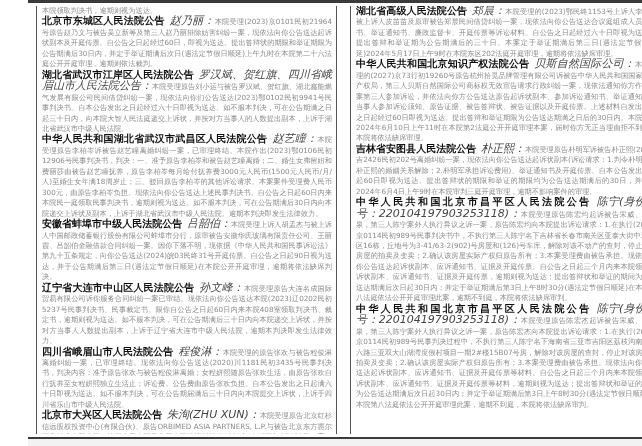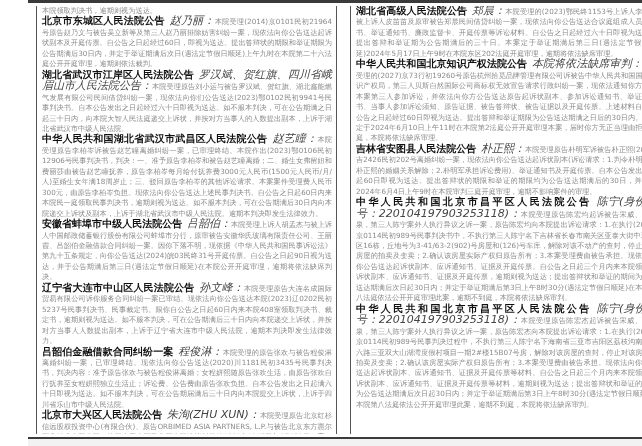--- a/index.html
+++ b/index.html
@@ -21,49 +21,49 @@
 </head>
 <body>
 
 <div class="page">
   <div class="topbar"></div>
 
   <div class="col col-left">
     <div class="lead">本院领取判决书，逾期则视为送达。</div>
 
     <div class="notice">
-      <span class="title">北京市东城区人民法院公告</span>&nbsp;&nbsp;<span class="party">赵乃丽：</span><span class="body">本院受理(2014)京0101民初21964号原告赵乃文与被告吴立新等及第三人赵乃丽排除妨害纠纷一案，现依法向你公告送达起诉状副本及开庭传票。自公告之日起经过60日，即视为送达。提出答辩状的期限和举证期限为公告期满后30日内，并定于举证期满后次日(遇法定节假日顺延)上午九时在本院第二十六法庭公开开庭审理，逾期则依法裁判。</span>
+      <span class="title">北京市东城区人民法院公告</span>&nbsp;&nbsp;<span class="party">赵乃丽：</span><span class="body">本院受理(2023)京0101民初21964号原告赵乃文与被告吴立新等及第三人赵乃丽排除妨害纠纷一案，现依法向你公告送达起诉状副本及开庭传票。自公告之日起经过60日，即视为送达。提出答辩状的期限和举证期限为公告期满后30日内，并定于举证期满后次日(遇法定节假日顺延)上午九时在本院第二十六法庭公开开庭审理，逾期则依法裁判。</span>
     </div>
     <div class="notice">
       <span class="title">湖北省武汉市江岸区人民法院公告</span>&nbsp;&nbsp;<span class="party">罗汉斌、贺红旗、四川省峨眉山市人民法院公告：</span><span class="body">本院受理原告刘小运与被告罗汉斌、贺红旗、湖北鑫能燃气发展有限公司民间借贷纠纷一案，现依法向你们公告送达(2023)鄂0102民初9941号民事判决书。自本公告发出之日起经过六十日即视为送达。如不服本判决，可在公告期满之日起三十日内，向本院大智人民法庭递交上诉状，并按对方当事人的人数提出副本，上诉于湖北省武汉市中级人民法院。</span>
     </div>
     <div class="notice">
       <span class="title">中华人民共和国湖北省武汉市武昌区人民法院公告</span>&nbsp;&nbsp;<span class="party">赵艺瞳：</span><span class="body">本院受理原告李柏岑诉被告赵艺瞳离婚纠纷一案，已审理终结。本院作出(2023)鄂0106民初12906号民事判决书，判决：一、准予原告李柏岑和被告赵艺瞳离婚；二、婚生女弗留妞和费丽莎由被告赵艺瞳抚养，原告李柏岑每月给付抚养费3000元人民币(1500元人民币/月/人)至婚生女年满18周岁止；三、驳回原告李柏岑的其他诉讼请求。本案案件受理费人民币300元，由原告李柏岑负担。现依法向你公告送达上述民事判决书。自公告之日起60日内来本院民一庭领取民事判决书，逾期则视为送达。如不服本判决，可在公告期满后30日内向本院递交上诉状及副本，上诉于湖北省武汉市中级人民法院。逾期本判决即发生法律效力。</span>
     </div>
     <div class="notice">
       <span class="title">安徽省蚌埠市中级人民法院公告</span>&nbsp;&nbsp;<span class="party">吕韶伯：</span><span class="body">本院受理上诉人胡孟杰与被上诉人中国邮政储蓄银行股份有限公司蚌埠市分行，原审被告安徽华氏玻璃有限责任公司、王丽霞、吕韶伯金融借款合同纠纷一案。因你下落不明，现依据《中华人民共和国民事诉讼法》第九十五条规定，向你公告送达(2024)皖03民终31号开庭传票。自公告之日起90日视为送达，并于公告期满后第三日(遇法定节假日顺延)在本院公开开庭审理，逾期将依法缺席判决。</span>
     </div>
     <div class="notice">
       <span class="title">辽宁省大连市中山区人民法院公告</span>&nbsp;&nbsp;<span class="party">孙文峰：</span><span class="body">本院受理原告大连名成国际贸易有限公司诉你服务合同纠纷一案已审结。现依法向你公告送达本院(2023)辽0202民初5237号民事判决书、民事裁定书。限你自公告之日起60日内来本院408室领取判决书、裁定书，逾期则视为送达。如不服本判决，可在公告期满后三十日内向本院递交上诉状，并按对方当事人人数提出副本，上诉于辽宁省大连市中级人民法院，逾期本判决即发生法律效力。</span>
     </div>
     <div class="notice">
-      <span class="title">吕韶伯金融借款合同纠纷一案</span>&nbsp;&nbsp;<span class="party">程俊淋：</span><span class="body">本院受理的原告张欢与被告程俊淋离婚纠纷一案，已审理终结。现依法向你公告送达(2020)川1181民初3435号民事判决书，判决内容：准予原告张欢与被告程俊淋离婚；女程妍熙随原告张欢生活，由原告张欢自行抚养至女程妍熙独立生活止；诉讼费、公告费由原告张欢负担。自本公告发出之日起满六十日即视为送达。如不服本判决，可在公告期届满后三十日内向本院提交上诉状，上诉于四川省乐山市中级人民法院。</span>
+      <span class="title">四川省峨眉山市人民法院公告</span>&nbsp;&nbsp;<span class="party">程俊淋：</span><span class="body">本院受理的原告张欢与被告程俊淋离婚纠纷一案，已审理终结。现依法向你公告送达(2020)川1181民初3435号民事判决书，判决内容：准予原告张欢与被告程俊淋离婚；女程妍熙随原告张欢生活，由原告张欢自行抚养至女程妍熙独立生活止；诉讼费、公告费由原告张欢负担。自本公告发出之日起满六十日即视为送达。如不服本判决，可在公告期届满后三十日内向本院提交上诉状，上诉于四川省乐山市中级人民法院。</span>
     </div>
     <div class="notice">
       <span class="title">北京市大兴区人民法院公告</span>&nbsp;&nbsp;<span class="party">朱洵(ZHU XUN)：</span><span class="body">本院受理原告北京红杉信远股权投资中心(有限合伙)、原告ORBIMED ASIA PARTNERS, L.P.与被告北京东方惠尔图像技术有限公司，第三人宋春国及你等公司决议纠纷(2023)京0115民初17452号一案，现依法向你公告送达起诉状副本、应诉通知书、举证通知书、合议庭组成人员通知书、证据材料及传票。自本公告发出之日起经过60日即视为送达。</span>
     </div>
   </div>
 
   <div class="col col-right">
 
     <div class="notice">
       <span class="title">湖北省高级人民法院公告</span>&nbsp;&nbsp;<span class="party">郑晨：</span><span class="body">本院受理的(2023)鄂民终1153号上诉人李俊与被上诉人皮苗苗及原审被告郑晨民间借贷纠纷一案，现依法向你公告送达合议庭组成人员通知书、举证通知书、廉政监督卡、开庭传票等诉讼材料。自公告之日起经过六十日即视为送达。提出答辩和举证期为公告期满后的三十日。本案定于举证期满后第三日(遇法定节假日顺延)2024年5月17日上午9时在本院东区202法庭开庭审理，逾期将依法缺席审理。</span>
     </div>
     <div class="notice">
-      <span class="title">中华人民共和国北京知识产权法院公告</span>&nbsp;&nbsp;<span class="party">本院将依法缺席审判：</span><span class="body">本院受理的(2027)京73行初19260号原告杭州拾觅品牌管理有限公司诉被告中华人民共和国国家知识产权局，第三人贝斯自然国际公司商标权无效宣告请求行政纠纷一案，现依法通知你方作为本案第三人参加诉讼，并依法向你方公告送达原告起诉状副本、参加诉讼通知书、举证通知书、当事人参加诉讼须知、原告证据、被告答辩状、被告证据以及开庭传票。上述材料自发出公告之日起经过60日即视为送达。提出答辩和举证期限为公告送达期满之日后的30日内。本院定于2024年6月10日上午11时在本院第2法庭公开开庭审理本案，届时你方无正当理由拒不到庭，本院将依法缺席审理。</span>
+      <span class="title">中华人民共和国北京知识产权法院公告</span>&nbsp;&nbsp;<span class="party">贝斯自然国际公司：</span><span class="body">本院受理的(2027)京73行初19260号原告杭州拾觅品牌管理有限公司诉被告中华人民共和国国家知识产权局，第三人贝斯自然国际公司商标权无效宣告请求行政纠纷一案，现依法通知你方作为本案第三人参加诉讼，并依法向你方公告送达原告起诉状副本、参加诉讼通知书、举证通知书、当事人参加诉讼须知、原告证据、被告答辩状、被告证据以及开庭传票。上述材料自发出公告之日起经过60日即视为送达。提出答辩和举证期限为公告送达期满之日后的30日内。本院定于2024年6月10日上午11时在本院第2法庭公开开庭审理本案，届时你方无正当理由拒不到庭，本院将依法缺席审理。</span>
     </div>
     <div class="notice">
       <span class="title">吉林省安图县人民法院公告</span>&nbsp;&nbsp;<span class="party">朴正熙：</span><span class="body">本院受理原告朴明军诉被告朴正熙(2024)吉2426民初202号离婚纠纷一案，现依法向你公告送达起诉状副本(诉讼请求：1.判令朴明军与朴正熙的婚姻关系解除；2.朴明军承担诉讼费用)、举证通知书及开庭传票。自本公告发出之日起60日即视为送达。提出答辩状的期限和举证的期限均为公告送达期满后的30日，并定于2024年6月4日上午9时在本院审判三庭开庭审理，逾期不影响案件的审理。</span>
     </div>
     <div class="notice">
       <span class="title spaced">中华人民共和国北京市昌平区人民法院公告</span>&nbsp;&nbsp;<span class="party">陈宁(身份证号：220104197903253118)：</span><span class="body">本院受理原告陈宏均起诉被告宋威、李万泉，第三人陈宁案外人执行异议之诉一案，原告陈宏均向本院提出诉讼请求：1.在执行(2021)京0114民初989号民事判决书中，不执行第三人陈宁名下吉林省长春市南关区亚泰大街中环17区16栋，丘地号为3-41/63-2(902)号房屋和(126)号车库，解除对该不动产的查封，停止对该房屋的拍卖及变卖；2.确认该房屋实际产权归原告所有；3.本案受理费由被告承担。现依法向你公告送达起诉状副本、应诉通知书、证据及开庭传票。自公告之日起三个月内来本院领取起诉状副本、应诉通知书、证据及开庭传票，逾期则视为送达；提出答辩状和举证的期间为公告送达期满后次日起30日内；并定于举证期满后第3日上午8时30分(遇法定节假日顺延)在本院第八法庭依法公开开庭审理此案，逾期不到庭，本院将依法缺席审判。</span>
     </div>
     <div class="notice">
       <span class="title spaced">中华人民共和国北京市昌平区人民法院公告</span>&nbsp;&nbsp;<span class="party">陈宁(身份证号：220104197903253118)：</span><span class="body">本院受理原告陈宏杰起诉被告宋威、李万泉，第三人陈宁案外人执行异议之诉一案，原告陈宏杰向本院提出诉讼请求：1.在执行(2021)京0114民初989号民事判决过程中，不执行第三人陈宁名下海南省三亚市吉阳区荔枝沟南新横六路三亚双大山湖湾度假村项目一期2#楼15B07号房，解除对该房屋的查封，停止对该房屋的拍卖及变卖；2.确认该房屋实际产权归原告所有；3.本案受理费由被告承担。现依法向你公告送达起诉状副本、应诉通知书、证据及开庭传票等材料。自公告之日起三个月内来本院领取起诉状副本、应诉通知书、证据及开庭传票等材料，逾期则视为送达；提出答辩状和举证的期间为公告送达期满后次日起30日内；并定于举证期满后第3日上午8时30分(遇法定节假日顺延)在本院第八法庭依法公开开庭审理此案，逾期不到庭，本院将依法缺席审判。</span>
     </div>

